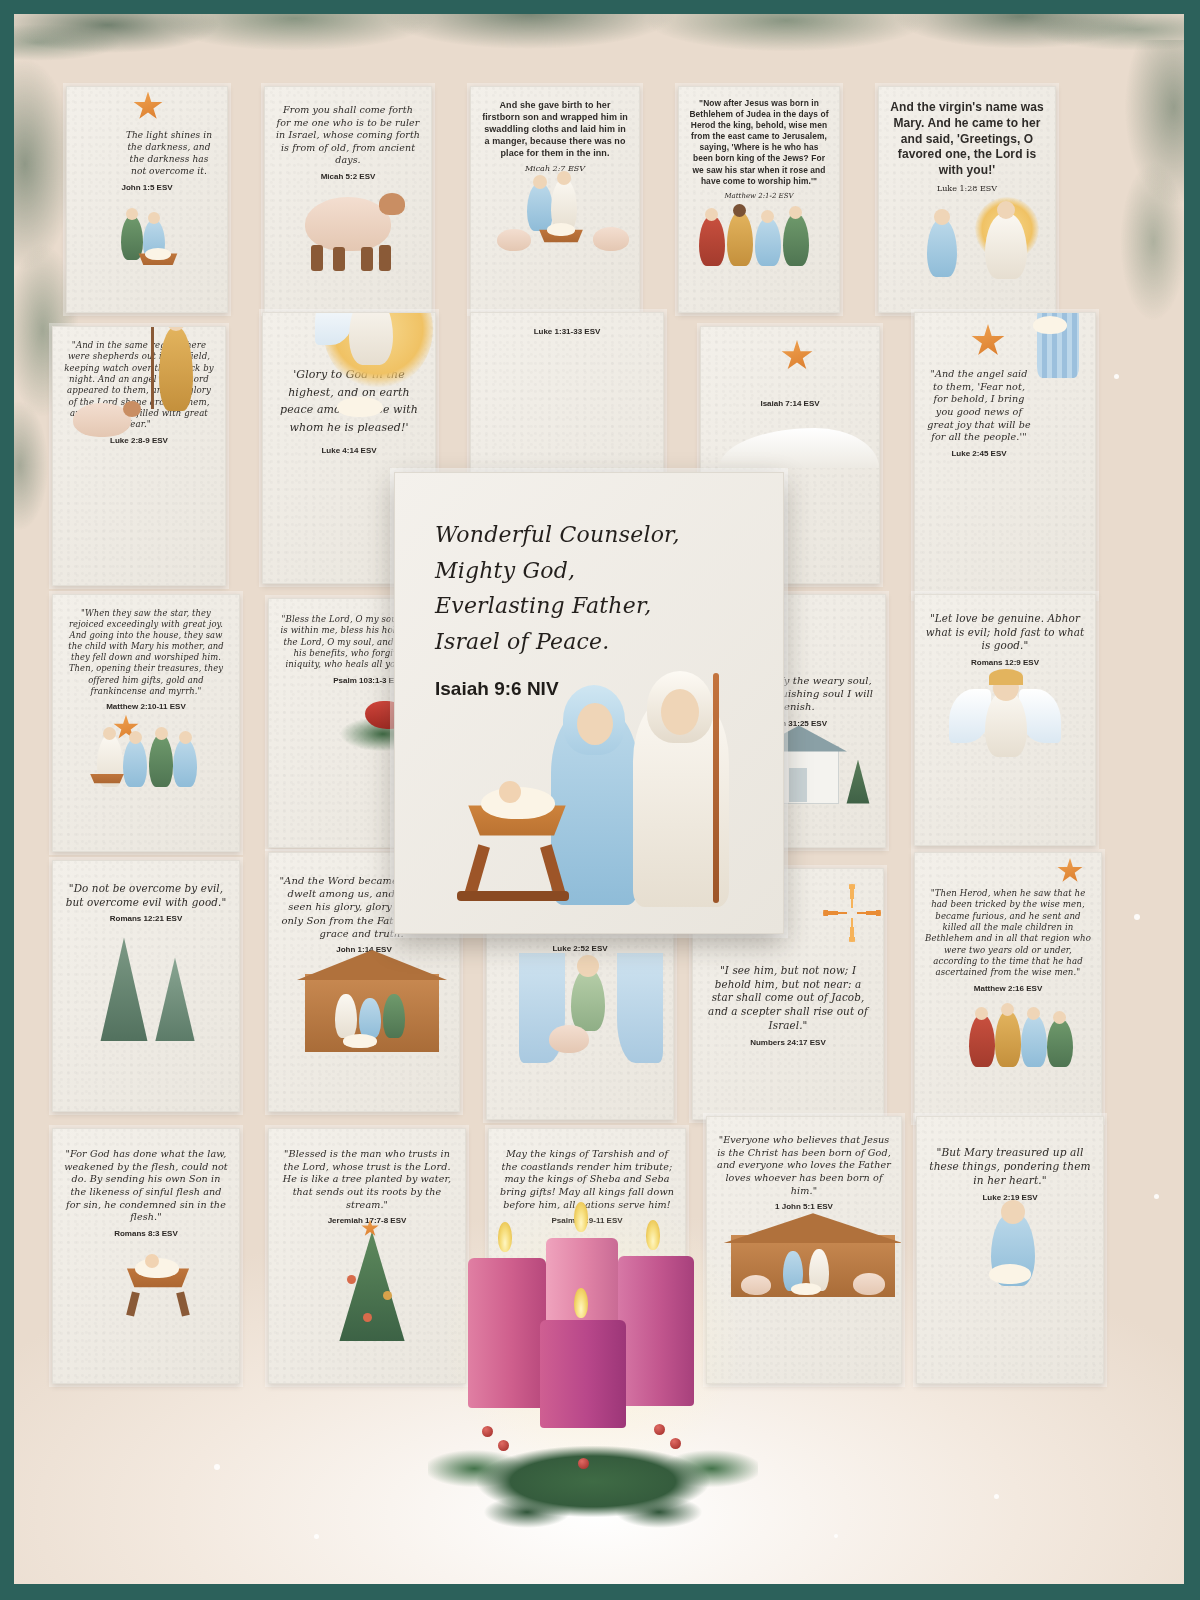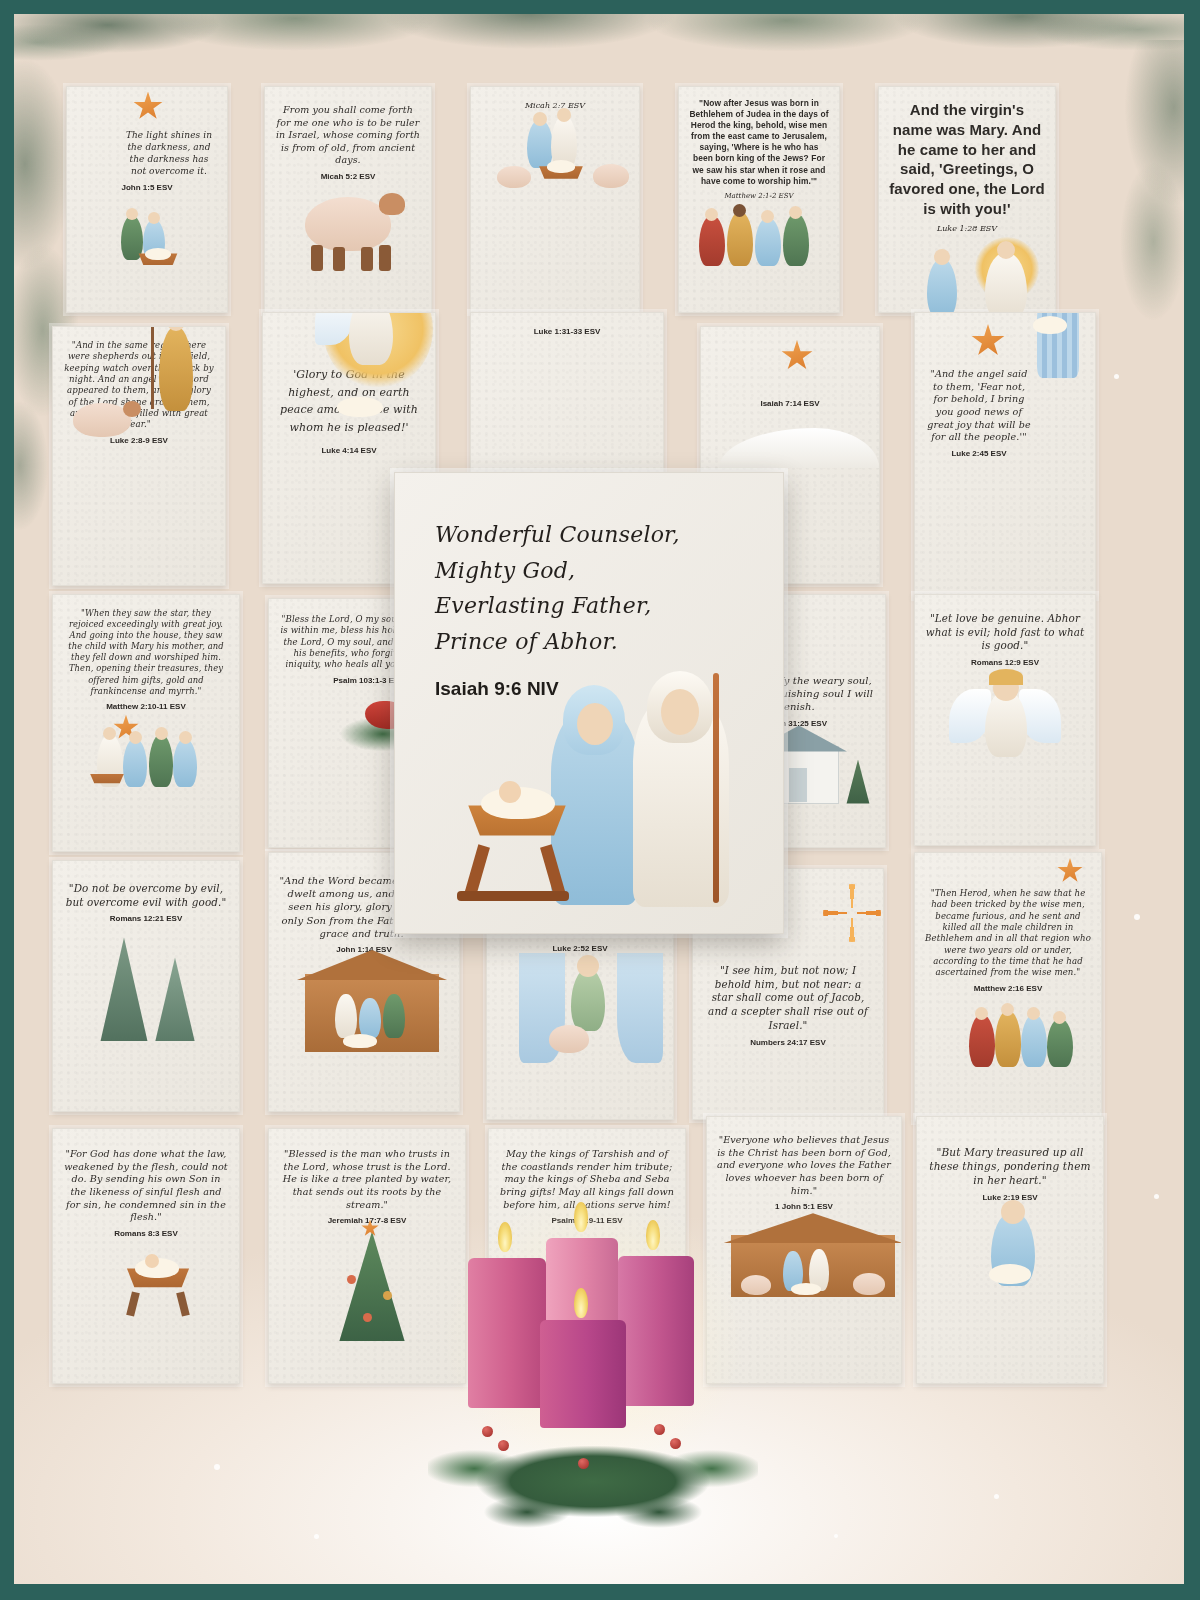--- a/index.html
+++ b/index.html
@@ -227,20 +227,21 @@
           <div style="left:36px;top:64px;width:12px;height:26px;background:#8a5a37;border-radius:3px;"></div>
           <div style="left:58px;top:66px;width:12px;height:24px;background:#8a5a37;border-radius:3px;"></div>
           <div style="left:86px;top:66px;width:12px;height:24px;background:#8a5a37;border-radius:3px;"></div>
           <div style="left:104px;top:64px;width:12px;height:26px;background:#8a5a37;border-radius:3px;"></div>
         </div>
       </div>
     </div>
 
     <div class="card sans" style="left:418px;top:0;width:168px;height:225px;">
       <div class="inner">
+        <div class="verse" style="font-size:9px;margin-top:4px;">And she gave birth to her firstborn son and wrapped him in swaddling cloths and laid him in a manger, because there was no place for them in the inn.</div>
         <div class="ref small" style="font-family:'DejaVu Serif',serif;font-style:italic;font-weight:normal;">Micah 2:7 ESV</div>
         <div class="art">
           <div class="robe-blue figure" style="left:46px;top:10px;width:26px;height:48px;"></div>
           <div class="robe-white figure" style="left:70px;top:6px;width:26px;height:52px;"></div>
           <div class="head" style="left:52px;top:2px;width:14px;height:14px;"></div>
           <div class="head" style="left:76px;top:-2px;width:14px;height:14px;"></div>
           <div class="manger" style="left:54px;top:52px;width:52px;height:24px;"></div>
           <div class="swaddle" style="left:66px;top:50px;width:28px;height:13px;"></div>
           <div class="sheep-body" style="left:16px;top:56px;width:34px;height:22px;"></div>
           <div class="sheep-body" style="left:112px;top:54px;width:36px;height:24px;"></div>
@@ -261,22 +262,22 @@
           <div class="head" style="left:16px;top:8px;width:13px;height:13px;"></div>
           <div class="head" style="left:44px;top:4px;width:13px;height:13px;background:#7a5236;"></div>
           <div class="head" style="left:72px;top:10px;width:13px;height:13px;"></div>
           <div class="head" style="left:100px;top:6px;width:13px;height:13px;"></div>
         </div>
       </div>
     </div>
 
     <div class="card sans" style="left:826px;top:0;width:176px;height:225px;">
       <div class="inner">
-        <div class="verse" style="font-size:15px;margin-top:4px;">And the virgin's name was Mary. And he came to her and said, 'Greetings, O favored one, the Lord is with you!'</div>
-        <div class="ref small" style="font-family:'DejaVu Serif',serif;font-style:italic;font-weight:normal;">Luke 1:28 ESV</div>
+        <div class="verse" style="font-size:12px;margin-top:4px;">And the virgin's name was Mary. And he came to her and said, 'Greetings, O favored one, the Lord is with you!'</div>
+        <div class="ref small" style="font-family:'DejaVu Serif',serif;font-weight:normal;">Luke 1:28 ESV</div>
         <div class="art">
           <div class="robe-blue figure" style="left:38px;top:26px;width:30px;height:58px;"></div>
           <div class="head" style="left:45px;top:16px;width:16px;height:16px;"></div>
           <div class="halo" style="left:86px;top:4px;width:64px;height:64px;"></div>
           <div class="robe-white figure" style="left:96px;top:20px;width:42px;height:66px;"></div>
           <div class="head" style="left:108px;top:8px;width:18px;height:18px;"></div>
         </div>
       </div>
     </div>
 
@@ -535,21 +536,21 @@
       </div>
     </div>
 
   </div>
 
   <div class="featured">
     <div class="fin">
       <div class="f-line">Wonderful Counselor,</div>
       <div class="f-line">Mighty God,</div>
       <div class="f-line">Everlasting Father,</div>
-      <div class="f-line">Prince of Abhor.</div>
+      <div class="f-line">Israel of Peace.</div>
       <div class="f-ref">Isaiah 9:6 NIV</div>
       <div class="f-art">
         <div class="robe-blue" style="left:156px;top:22px;width:88px;height:200px;border-radius:46% 46% 14% 14%/34% 34% 10% 10%;"></div>
         <div style="left:168px;top:2px;width:62px;height:70px;border-radius:50% 50% 40% 40%;background:linear-gradient(#cfe6f2,#a9cde3);"></div>
         <div class="head" style="left:182px;top:20px;width:36px;height:42px;border-radius:50%;"></div>
         <div class="robe-white" style="left:238px;top:10px;width:96px;height:214px;border-radius:44% 44% 12% 12%/32% 32% 8% 8%;"></div>
         <div style="left:252px;top:-12px;width:66px;height:72px;border-radius:50% 50% 40% 40%;background:linear-gradient(#fdfaf4,#e3dacb);"></div>
         <div class="head" style="left:266px;top:6px;width:38px;height:46px;border-radius:50%;"></div>
         <div style="left:318px;top:-10px;width:6px;height:230px;background:linear-gradient(#c4743e,#9d5528);border-radius:3px;"></div>
         <div class="manger" style="left:64px;top:112px;width:116px;height:58px;background:linear-gradient(#d4883f,#b06a2d);"></div>

